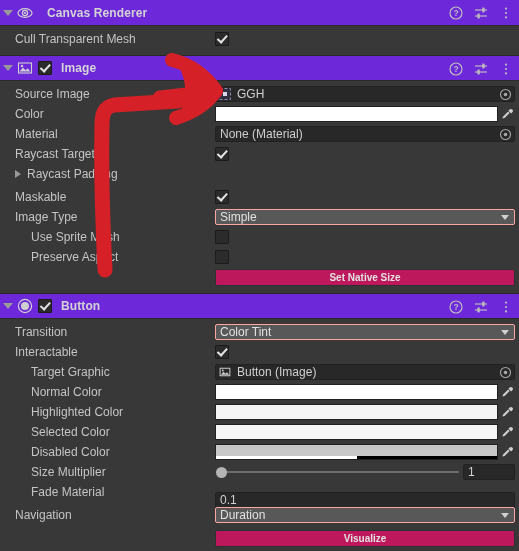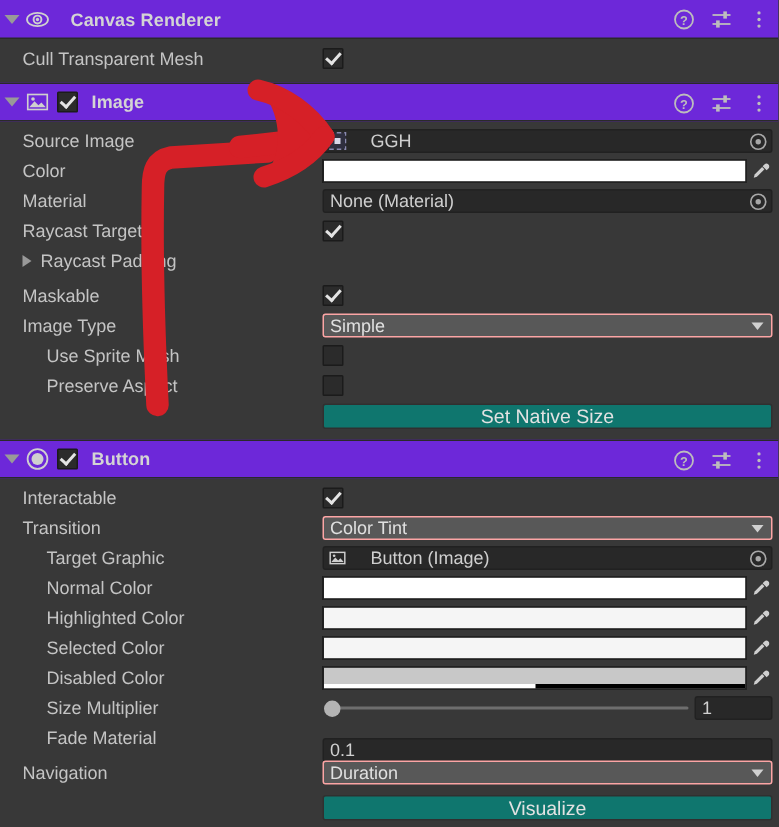--- a/index.html
+++ b/index.html
@@ -72,21 +72,21 @@
   .label.fold{padding-left:15px;display:flex;align-items:center;gap:6px;}
   .field{flex:1 1 auto;height:20px;display:flex;align-items:center;padding-right:4px;box-sizing:border-box;}
 
   
   .objfield{
     position:relative;flex:1 1 auto;height:16px;box-sizing:border-box;
     background:#282828;border:1px solid #212121;border-radius:2px;
     display:flex;align-items:center;padding-left:3px;color:#cfcfcf;font-size:12px;
     overflow:hidden;
   }
-  .objfield .ofname{margin-left:16px;white-space:nowrap;}
+  .objfield .ofname{margin-left:6px;white-space:nowrap;}
   .selbtn{
     position:absolute;right:1px;top:0;bottom:0;width:15px;
     display:flex;align-items:center;justify-content:center;
   }
 
   
   .colorfield{
     position:relative;flex:1 1 auto;height:16px;box-sizing:border-box;
     border:1px solid #212121;background:#000;overflow:hidden;display:block;
   }
@@ -106,23 +106,23 @@
     width:0;height:0;border-left:4px solid transparent;border-right:4px solid transparent;
     border-top:5px solid #d0d0d0;
   }
 
   
   .cbcell{flex:1 1 auto;display:flex;align-items:center;}
 
   
   .uibtn{
     flex:1 1 auto;height:17px;box-sizing:border-box;
-    background:#0f766e;border:1px solid #303030;border-radius:2px;
+    background:#be185d;border:1px solid #303030;border-radius:2px;
     display:flex;align-items:center;justify-content:center;
-    color:#e2e2e2;font-size:13px;
+    color:#e2e2e2;font-size:10px;font-weight:bold;
   }
 
   
   .numfield{
     flex:1 1 auto;height:16px;box-sizing:border-box;
     background:#282828;border:1px solid #212121;border-radius:2px;
     display:flex;align-items:center;padding-left:4px;color:#d0d0d0;font-size:12px;margin-top:16px;
   }
 
   
@@ -379,33 +379,33 @@
             <circle cx="7" cy="11.4" r="1.1" fill="#bdbdbd"></circle>
           </svg>
       </span>
     </div>
   </div>
 
   <div class="body">
     <div class="spacer-xs"></div>
 
     <div class="row">
+      <div class="label">Transition</div>
+      <div class="field">
+        <div class="dropdown">
+          <span>Color Tint</span>
+          <span class="arrow"></span>
+        </div>
+      </div>
+    </div>
+
+    <div class="row">
       <div class="label">Interactable</div>
       <div class="cbcell">
         <span class="cb checked"></span>
-      </div>
-    </div>
-
-    <div class="row">
-      <div class="label">Transition</div>
-      <div class="field">
-        <div class="dropdown">
-          <span>Color Tint</span>
-          <span class="arrow"></span>
-        </div>
       </div>
     </div>
 
     <div class="row">
       <div class="label indent">Target Graphic</div>
       <div class="field">
         <div class="objfield">
           <span style="display:flex;align-items:center;">
             <svg width="12" height="12" viewBox="0 0 16 16">
               <rect x="1.5" y="3" width="13" height="10" fill="none" stroke="#cfcfcf" stroke-width="1.3"></rect>

